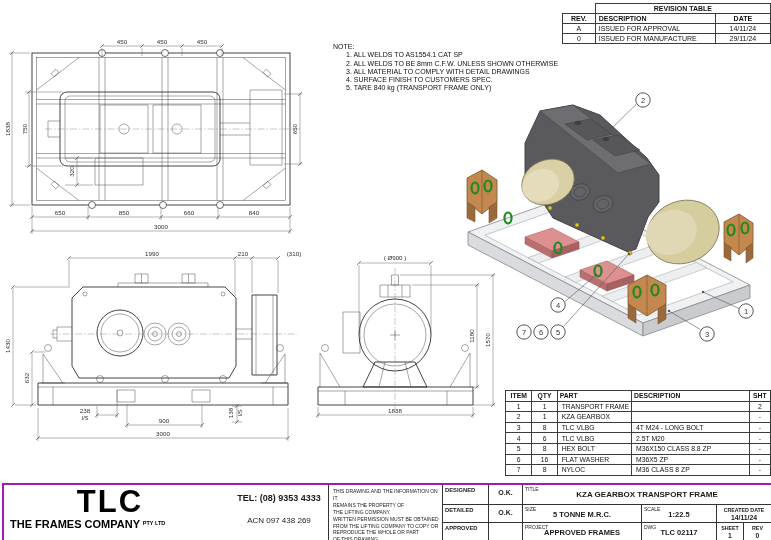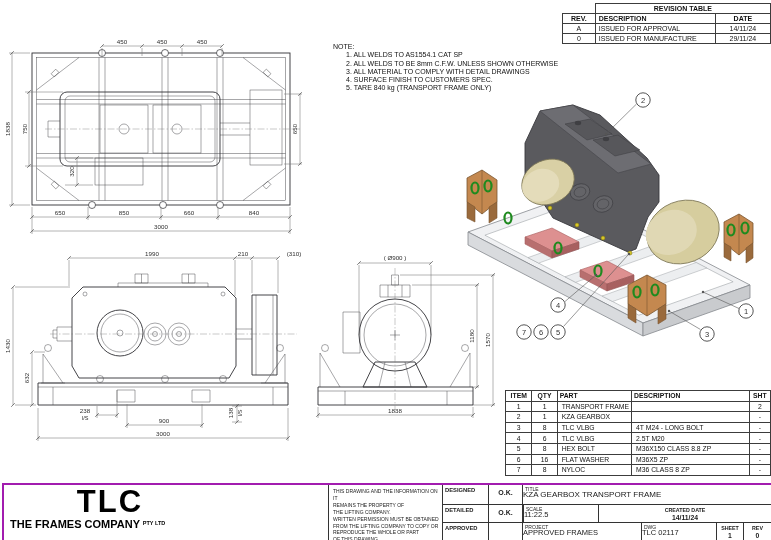--- a/index.html
+++ b/index.html
@@ -52,21 +52,21 @@
   .tb-disc{position:absolute;left:324px;top:0;width:114px;height:56px;border-left:1px solid #333;
            padding:3px 2px 0 4px;box-sizing:border-box;font-size:5px;line-height:6.9px;color:#222;}
   .tb-sign{position:absolute;left:438px;top:0;width:80px;height:56px;border-left:1px solid #333;box-sizing:border-box;}
   .tb-sr{display:flex;height:18px;border-top:1px solid #333;box-sizing:border-box;}
   .tb-sr:first-child{border-top:none;height:19px;}
   .tb-sl{width:46px;border-right:1px solid #333;font-size:5.8px;font-weight:bold;padding:2px 0 0 2px;box-sizing:border-box;}
   .tb-sv{flex:1;text-align:center;font-size:7px;font-weight:bold;padding-top:4px;}
   .tb-right{position:absolute;left:518px;top:0;right:0;height:56px;border-left:1px solid #333;box-sizing:border-box;}
   .tb-cell{position:relative;box-sizing:border-box;}
   .tb-lbl{position:absolute;top:1px;left:2px;font-size:5px;color:#222;}
-  .tb-val{display:block;font-weight:normal;font-size:7.5px;}
+  .tb-val{display:block;text-align:center;font-weight:bold;font-size:7.5px;}
   .tb-r1{height:19px;}
   .tb-r1 .tb-val{line-height:20px;font-size:8px;}
   .tb-r2,.tb-r3{display:flex;height:18px;border-top:1px solid #333;box-sizing:border-box;}
   .tb-r3{height:19px;}
   .tb-c-size{width:118px;}
   .tb-c-scale{width:75px;border-left:1px solid #333;}
   .tb-c-created{flex:1;border-left:1px solid #333;text-align:center;}
   .tb-c-project{width:118px;}
   .tb-c-dwg{width:75px;border-left:1px solid #333;}
   .tb-c-sheet{width:27px;border-left:1px solid #333;text-align:center;}
@@ -435,20 +435,24 @@
           <td class="c-sht">-</td>
         </tr>
   </tbody>
     </table>
 
   <div class="tb">
     <div class="tb-logo">
       <span class="tb-tlc">TLC</span>
       <div class="tb-co"><span>THE FRAMES COMPANY</span>
         <span class="tb-pty">PTY LTD</span></div>
+    </div>
+    <div class="tb-contact">
+      <div class="tb-tel">TEL: (08) 9353 4333</div>
+      <div class="tb-acn">ACN 097 438 269</div>
     </div>
     <div class="tb-disc">
       <div>THIS DRAWING AND THE INFORMATION ON IT</div>
       <div>REMAINS THE PROPERTY OF</div>
       <div>THE LIFTING COMPANY.</div>
       <div>WRITTEN PERMISSION MUST BE OBTAINED</div>
       <div>FROM THE LIFTING COMPANY TO COPY OR</div>
       <div>REPRODUCE THE WHOLE OR PART</div>
       <div>OF THIS DRAWING.</div>
     </div>
@@ -465,23 +469,27 @@
         <div class="tb-sl">APPROVED</div>
         <div class="tb-sv"></div>
       </div>
     </div>
     <div class="tb-right">
       <div class="tb-r1 tb-cell">
         <span class="tb-lbl">TITLE</span>
         <span class="tb-val">KZA GEARBOX TRANSPORT FRAME</span>
       </div>
       <div class="tb-r2">
+        <div class="tb-cell tb-c-size">
+          <span class="tb-lbl">SIZE</span>
+          <span class="tb-val">5 TONNE M.R.C.</span>
+        </div>
         <div class="tb-cell tb-c-scale">
           <span class="tb-lbl">SCALE</span>
-          <span class="tb-val">11:22.5</span>
+          <span class="tb-val">1:22.5</span>
         </div>
         <div class="tb-cell tb-c-created">
           <span class="tb-2l-lbl">CREATED DATE</span>
           <span class="tb-2l-val">14/11/24</span>
         </div>
       </div>
       <div class="tb-r3">
         <div class="tb-cell tb-c-project">
           <span class="tb-lbl">PROJECT</span>
           <span class="tb-val">APPROVED FRAMES</span>

